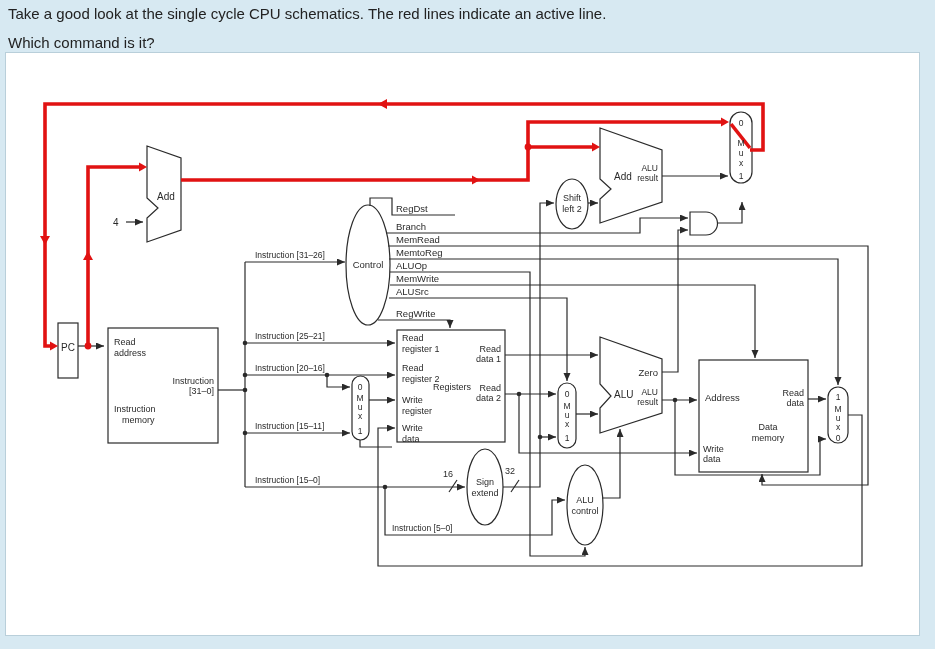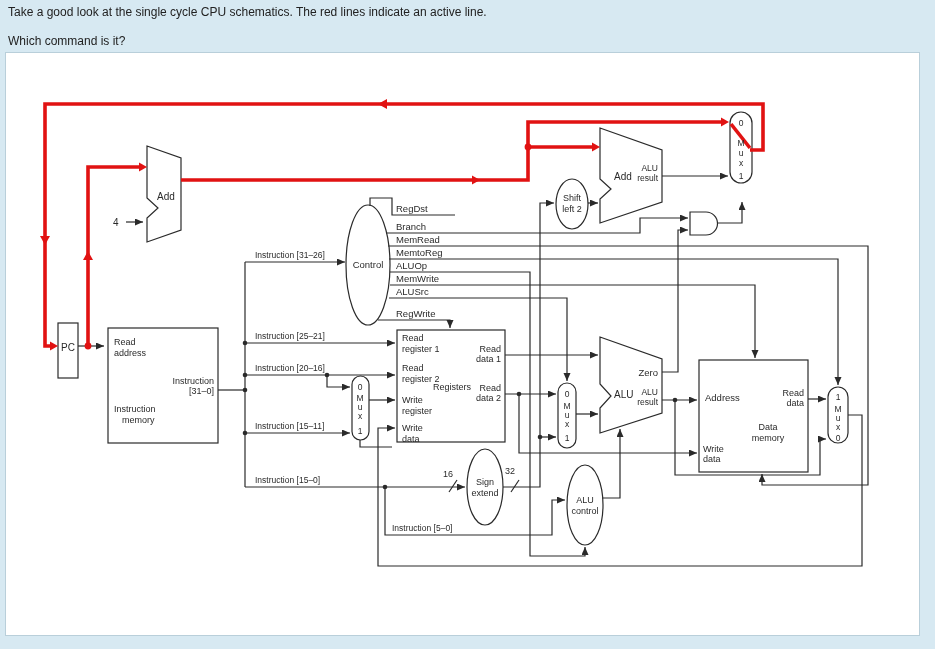--- a/index.html
+++ b/index.html
@@ -2,21 +2,21 @@
 <html><head>
 <meta charset="utf-8">
 <style>
   html,body{margin:0;padding:0;}
   body{
     width:935px;height:649px;position:relative;
     background:#d7e9f2;
     font-family:"Liberation Sans", sans-serif;
     overflow:hidden;
   }
-  .hdr{position:absolute;left:8px;color:#222;font-size:12px;text-align:center;}
+  .hdr{position:absolute;left:8px;color:#222;font-size:15px;text-align:center;}
   #hdr1{top:5px;}
   #hdr2{top:34px;}
   svg{position:absolute;left:0;top:0;}
   svg text{fill:#2a2a2a;font-family:"Liberation Sans", sans-serif;}
   .t8{font-size:8.5px;}
   .t9{font-size:9px;}
   .t95{font-size:9.5px;}
   .t10{font-size:10px;}
   .tm{text-anchor:middle;}
   .te{text-anchor:end;}

